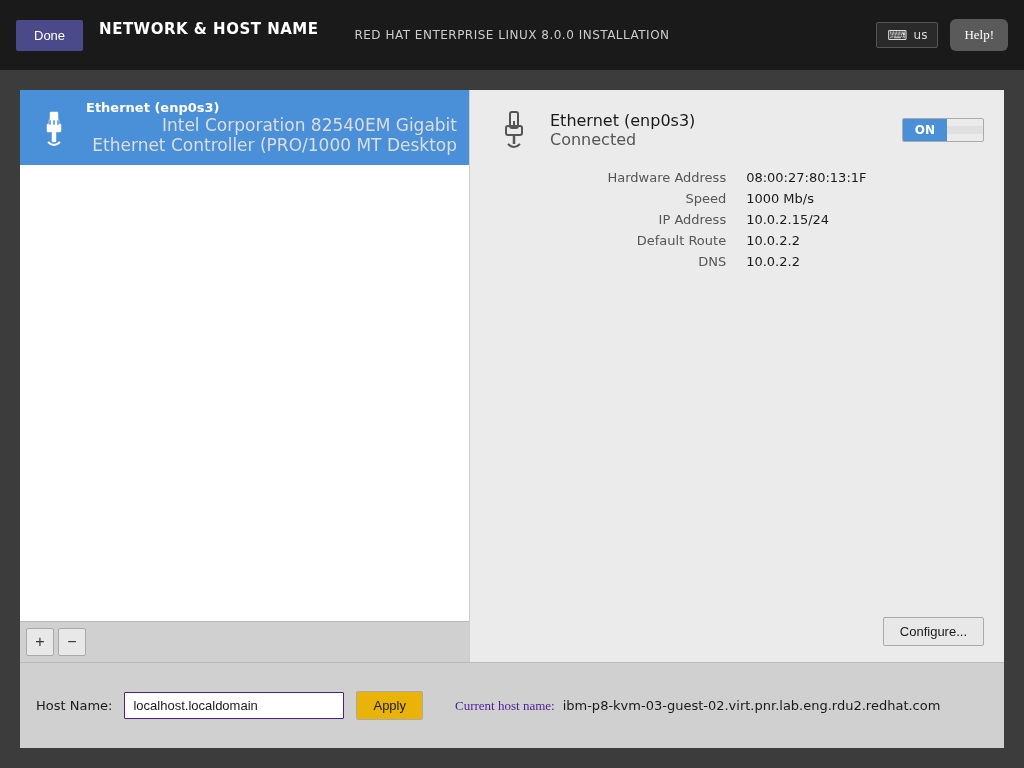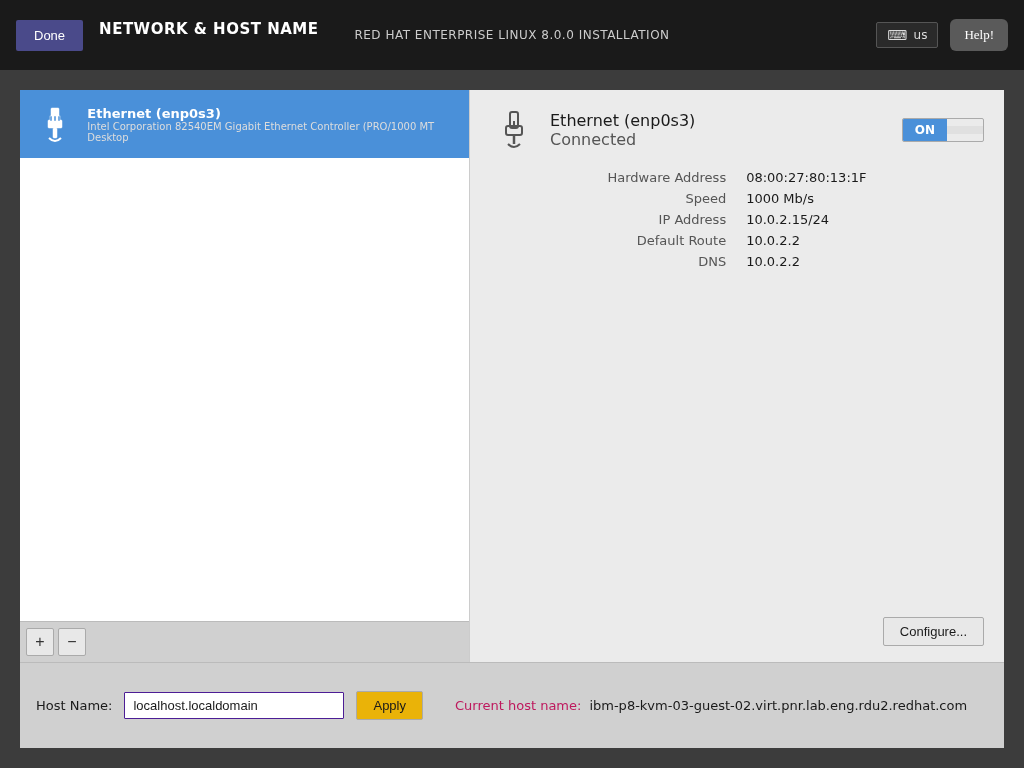--- a/index.html
+++ b/index.html
@@ -125,22 +125,23 @@
     }
     .network-item-info {
       display: flex;
       flex-direction: column;
     }
     .network-item-name {
       font-size: 13px;
       font-weight: bold;
     }
     .network-item-desc {
-      font-size: 10px;
+      font-size: 17px;
       color: #888888;
+      text-align: right;
     }
     .network-item.selected .network-item-desc {
       color: #dddddd;
     }
 
     .list-controls {
       display: flex;
       padding: 6px;
       background: #d0d0d0;
       border-top: 1px solid #bbbbbb;
@@ -294,22 +295,23 @@
       color: #1a1a1a;
     }
 
     .current-hostname-section {
       display: flex;
       align-items: center;
       gap: 8px;
       margin-left: 20px;
     }
     .current-hostname-label {
-      color: #be185d;
-      font-size: 13px;
+      color: #4c1d95;
+      font-size: 13px;
+      font-family: Liberation Serif, serif;
     }
     .current-hostname-value {
       color: #1a1a1a;
       font-size: 13px;
     }
 
     
     .eth-svg {
       width: 44px;
       height: 44px;

